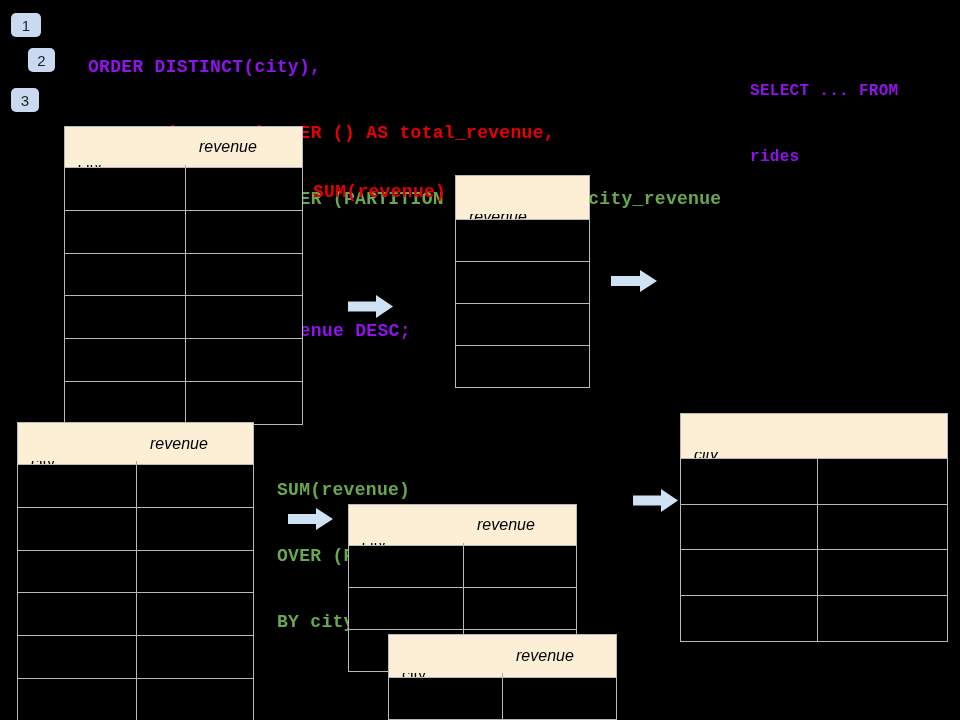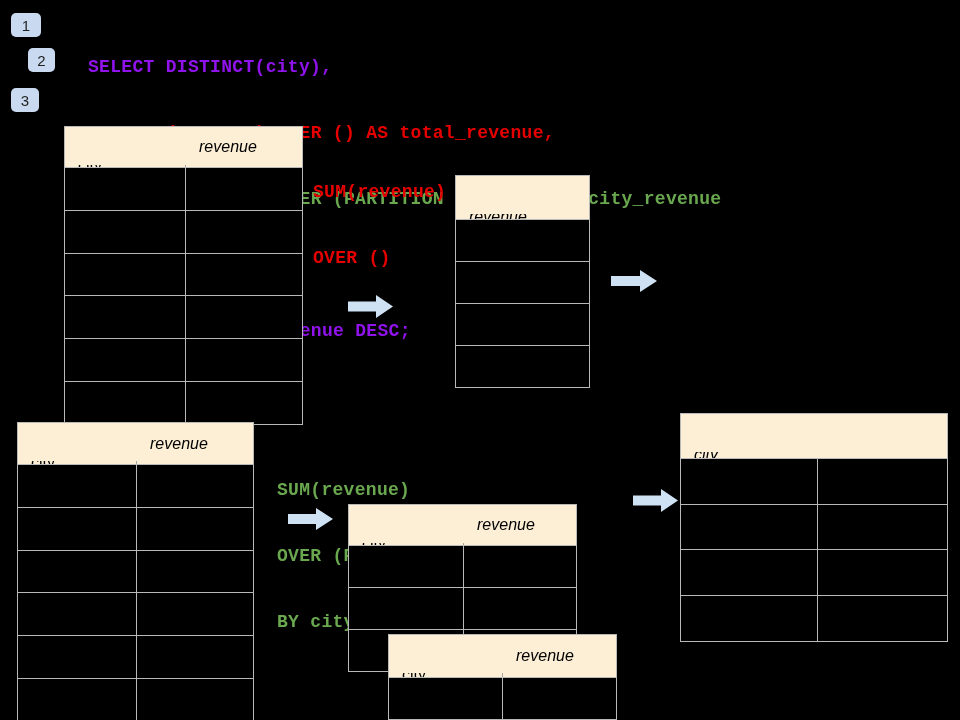--- a/index.html
+++ b/index.html
@@ -111,33 +111,34 @@
 </head>
 <body>
 
 <div class="canvas">
 
   <div class="badge badge-1">1</div>
   <div class="badge badge-2">2</div>
   <div class="badge badge-3">3</div>
 
   <div class="sql-block code">
-    <div class="sql-line ind-1 purple">SELECT DISTINCT(city),</div>
+    <div class="sql-line ind-1 purple">ORDER DISTINCT(city),</div>
     <div class="sql-line ind-2 red">SUM(revenue) OVER () AS total_revenue,</div>
     <div class="sql-line ind-2 green">SUM(revenue) OVER (PARTITION BY city) as city_revenue</div>
     <div class="sql-line ind-3 purple">FROM rides</div>
     <div class="sql-line ind-3 purple">ORDER by city_revenue DESC;</div>
   </div>
 
   <div class="side-note code purple">
+    <div>SELECT ... FROM</div>
+    <div>rides</div>
   </div>
 
   <div class="annot-total code red">
     <div>SUM(revenue)</div>
-    <div>OVER ()</div>
   </div>
 
   <div class="annot-partition code green">
     <div>SUM(revenue)</div>
     <div>OVER (PARTITION</div>
     <div>BY city)</div>
   </div>
 
   <div class="dtable tbl-source-top">
     <div class="t-head">

